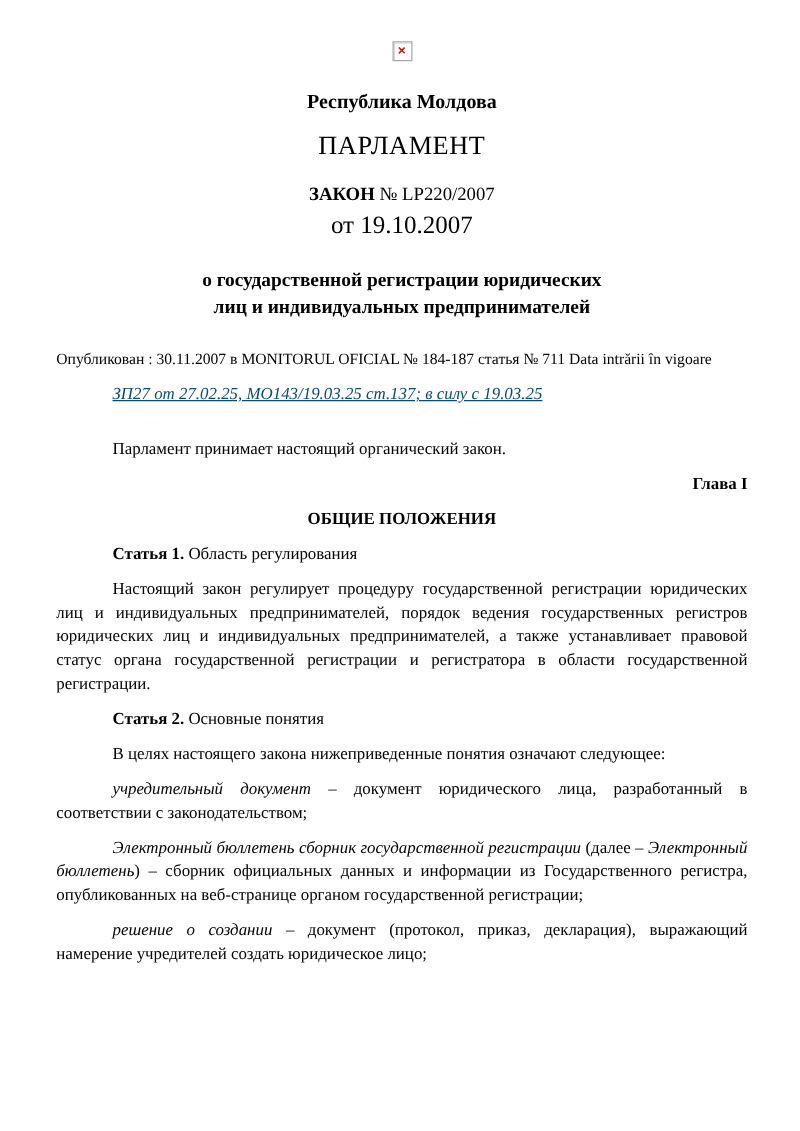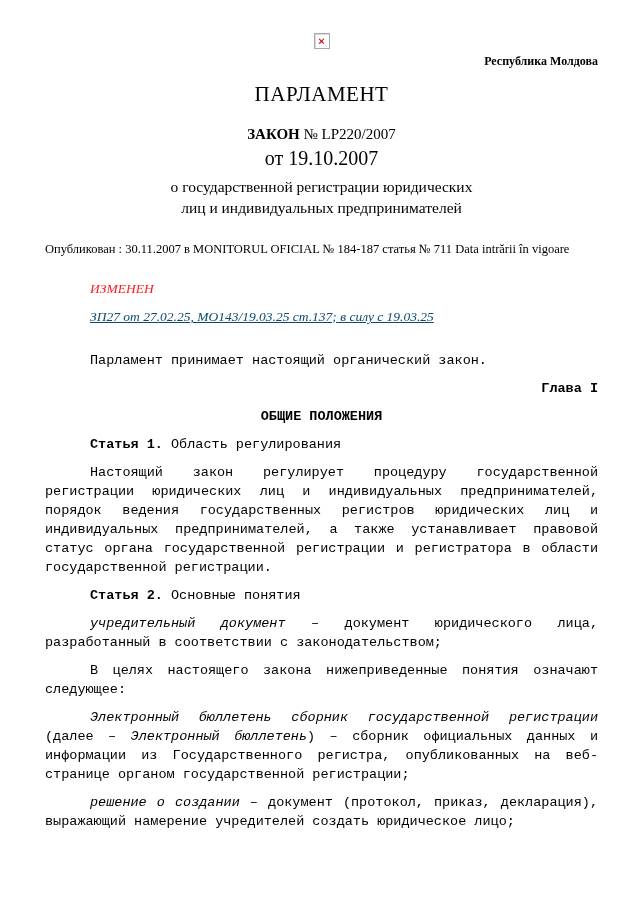--- a/index.html
+++ b/index.html
@@ -33,28 +33,28 @@
   }
   .img-placeholder .red-x {
     display: block;
     color: #cc1111;
     font-size: 11px;
     font-weight: bold;
     line-height: 14px;
     font-family: "Liberation Sans", sans-serif;
   }
 
-  .country { margin-top: 3px; font-weight: bold; font-size: 12px; text-align: right; }
+  .country { margin-top: 22px; font-weight: bold; font-size: 16px; }
   .institution { margin-top: 13px; font-size: 21px; letter-spacing: 0.5px; }
   .law-line { margin-top: 19px; font-size: 15px; }
   .law-line .lbl { font-weight: bold; }
   .law-date { margin-top: 4px; font-size: 20px; }
   .doc-title {
-    margin-top: 6px;
-    font-weight: normal;
+    margin-top: 22px;
+    font-weight: bold;
     font-size: 15.5px;
     line-height: 21px;
   }
   .published { margin-top: 24px; font-size: 12.5px; text-align: left; }
 
   .amended {
     margin-top: 24px;
     text-indent: 45px;
     font-style: italic;
     color: #ff1a1a;
@@ -62,21 +62,21 @@
   }
   .amend-link-par { margin-top: 12px; text-indent: 45px; }
   .amend-link-par a {
     color: #0c4a6e;
     font-style: italic;
     text-decoration: underline;
     font-size: 13.5px;
     cursor: pointer;
   }
 
-  .flow p { margin: 9px 0; line-height: 19px; font-family: Liberation Mono, monospace; }
+  .flow p { margin: 9px 0; line-height: 19px; }
   .preamble { margin-top: 26px !important; text-indent: 45px; }
   .chapter { text-align: right; font-weight: bold; }
   .chapter-title { text-align: center; font-weight: bold; }
   .article-head { text-indent: 45px; }
   .article-head .lbl { font-weight: bold; }
   .body-par {
     text-align: justify;
     text-indent: 45px;
   }
 </style>
@@ -99,43 +99,42 @@
 
   <div class="law-date center">от 19.10.2007</div>
 
   <div class="doc-title center">
     <div>о государственной регистрации юридических</div>
     <div>лиц и индивидуальных предпринимателей</div>
   </div>
 
   <div class="published">Опубликован : 30.11.2007 в MONITORUL OFICIAL № 184-187 статья № 711 Data intrării în vigoare</div>
 
-  <div class="amended">ИЗМЕНЕН</div>
 
   <div class="amend-link-par">
     <a>ЗП27 от 27.02.25, МО143/19.03.25 ст.137; в силу с 19.03.25</a>
   </div>
 
   <div class="flow">
 
     <p class="preamble">Парламент принимает настоящий органический закон.</p>
 
     <p class="chapter">Глава I</p>
 
     <p class="chapter-title">ОБЩИЕ ПОЛОЖЕНИЯ</p>
 
     <p class="article-head"><span class="lbl">Статья 1.</span><span> Область регулирования</span></p>
 
     <p class="body-par">Настоящий закон регулирует процедуру государственной регистрации юридических лиц и индивидуальных предпринимателей, порядок ведения государственных регистров юридических лиц и индивидуальных предпринимателей, а также устанавливает правовой статус органа государственной регистрации и регистратора в области государственной регистрации.</p>
 
     <p class="article-head"><span class="lbl">Статья 2.</span><span> Основные понятия</span></p>
 
+    <p class="body-par">В целях настоящего закона нижеприведенные понятия означают следующее:</p>
+
     <p class="body-par"><i>учредительный документ</i><span> – документ юридического лица, разработанный в соответствии с законодательством;</span></p>
-
-    <p class="body-par">В целях настоящего закона нижеприведенные понятия означают следующее:</p>
 
     <p class="body-par"><i>Электронный бюллетень сборник государственной регистрации</i><span> (далее – </span><i>Электронный бюллетень</i><span>) – сборник официальных данных и информации из Государственного регистра, опубликованных на веб-странице органом государственной регистрации;</span></p>
 
     <p class="body-par"><i>решение о создании</i><span> – документ (протокол, приказ, декларация), выражающий намерение учредителей создать юридическое лицо;</span></p>
 
 
   </div>
 
 </div>
 

